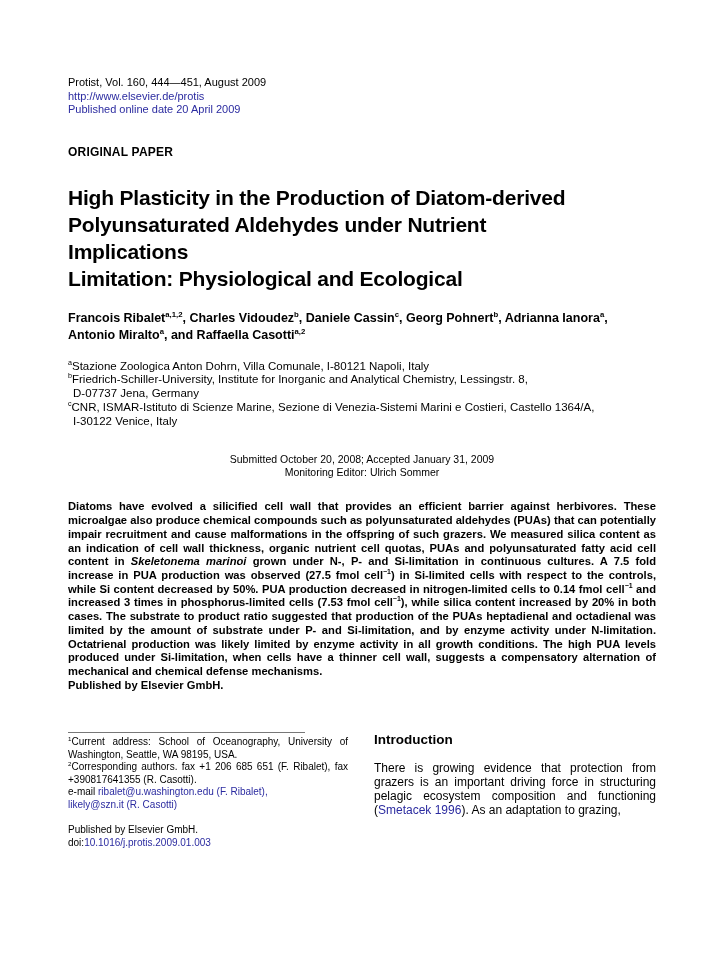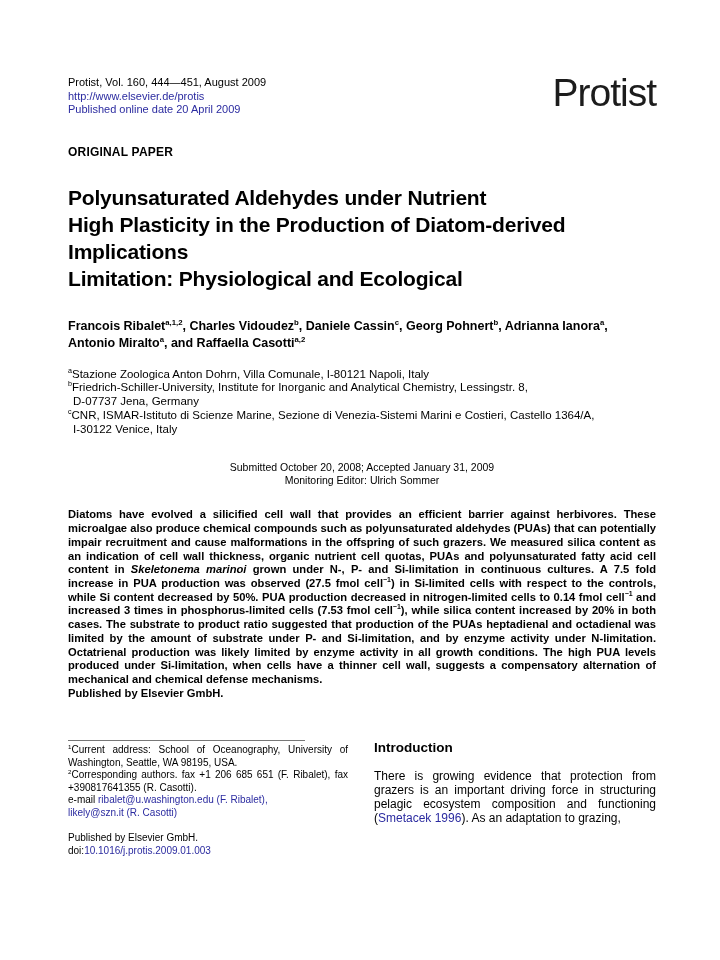--- a/index.html
+++ b/index.html
@@ -11,21 +11,21 @@
     position:relative;
   }
   .hdr{display:flex;justify-content:space-between;align-items:flex-start;}
   .hdr-left{font-size:11px;line-height:13.5px;}
   .lnk{color:var(--link);}
   .link{color:var(--link);}
   .logo{font-size:39px;line-height:38px;color:var(--logo);letter-spacing:-1px;margin-top:-2px;font-weight:400;}
   .section-label{margin-top:28px;font-weight:bold;font-size:12px;letter-spacing:0.2px;}
   .title{margin:25px 0 0;font-size:21px;line-height:27px;font-weight:bold;letter-spacing:-0.2px;}
   .tl{display:block;}
-  .authors{margin-top:26px;font-weight:bold;font-size:12.5px;line-height:17px;}
+  .authors{margin-top:18px;font-weight:bold;font-size:12.5px;line-height:17px;}
   .affs{margin-top:16px;font-size:11.5px;line-height:13.8px;}
   .aff.cont{padding-left:5px;}
   .dates{margin-top:25px;font-size:10.5px;line-height:13px;text-align:center;}
   .abstract{margin:21px 0 0;font-size:11.2px;line-height:13.7px;font-weight:bold;text-align:justify;}
   .abstract.pub{margin:0;text-align:left;}
   .keywords{margin:14px 0 0;font-size:11.4px;line-height:14px;}
   .bd{font-weight:bold;}
   .it{font-style:italic;}
   sup{font-size:0.62em;line-height:0;vertical-align:super;}
   .cols{margin-top:40px;display:flex;gap:26px;}
@@ -41,28 +41,27 @@
 <body>
 
 <div class="page">
 
   <header class="hdr">
     <div class="hdr-left">
       <div>Protist, Vol. 160, 444—451, August 2009</div>
       <div class="lnk">http://www.elsevier.de/protis</div>
       <div class="lnk">Published online date 20 April 2009</div>
     </div>
-    <div class="logo">Protist</div>
   </header>
 
   <div class="section-label">ORIGINAL PAPER</div>
 
   <h1 class="title">
+    <span class="tl">High Plasticity in the Production of Diatom-derived</span>
     <span class="tl">Polyunsaturated Aldehydes under Nutrient</span>
-    <span class="tl">High Plasticity in the Production of Diatom-derived</span>
     <span class="tl">Implications</span>
     <span class="tl">Limitation: Physiological and Ecological</span>
   </h1>
 
   <div class="authors">
     <div><span>Francois Ribalet</span><sup>a,1,2</sup><span>, Charles Vidoudez</span><sup>b</sup><span>, Daniele Cassin</span><sup>c</sup><span>, Georg Pohnert</span><sup>b</sup><span>, Adrianna Ianora</span><sup>a</sup><span>,</span></div>
     <div><span>Antonio Miralto</span><sup>a</sup><span>, and Raffaella Casotti</span><sup>a,2</sup></div>
   </div>
 
   <div class="affs">

